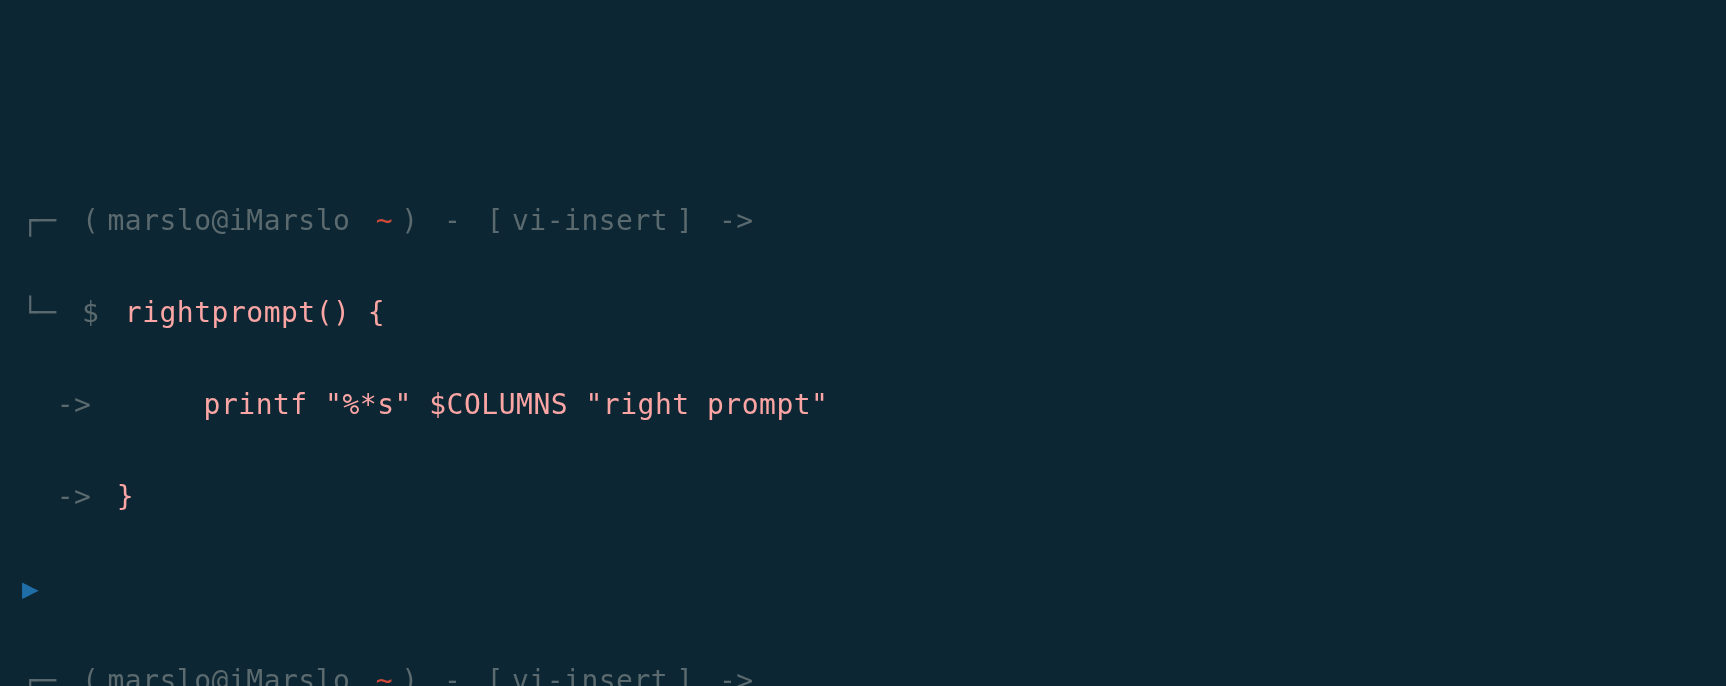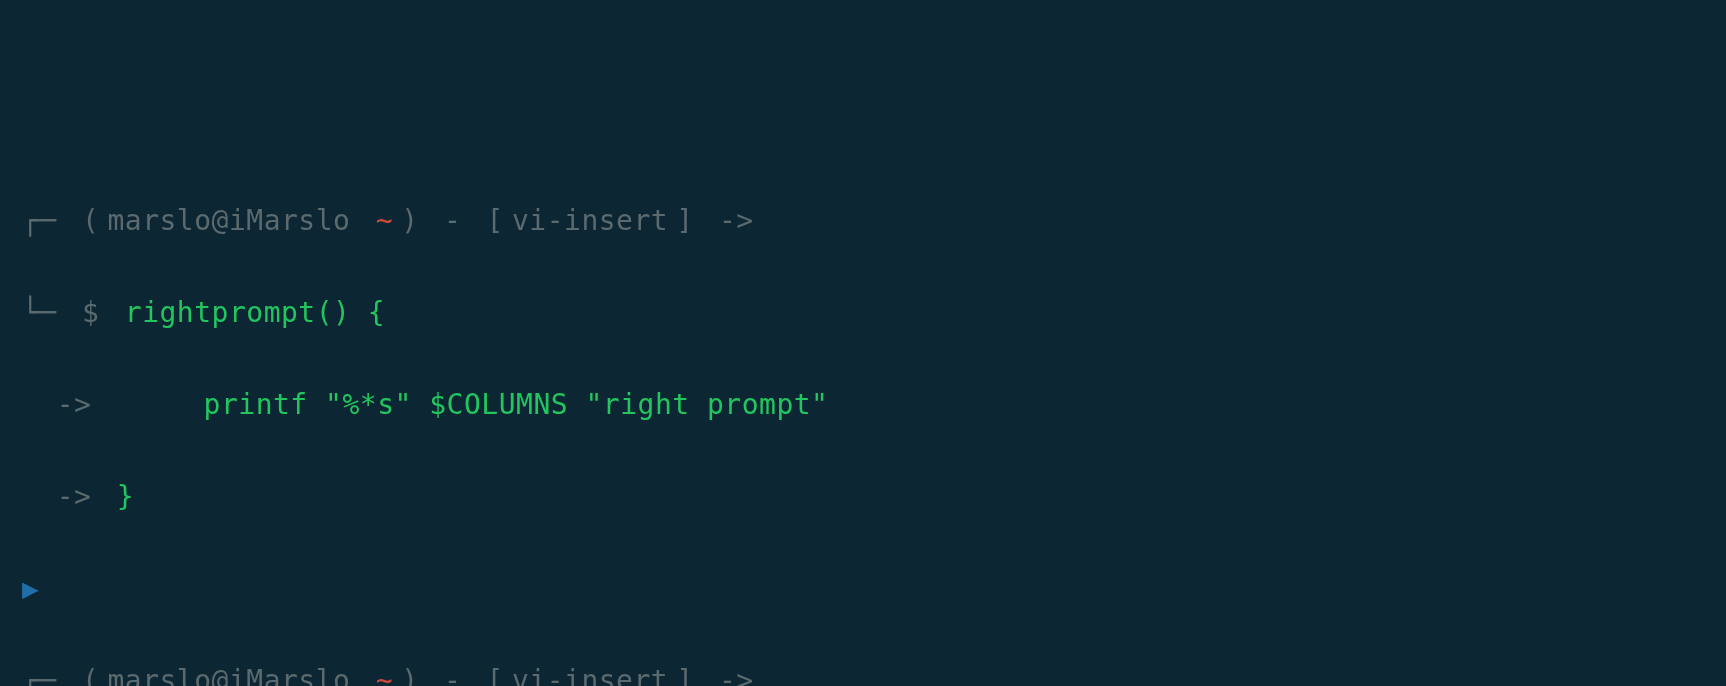--- a/index.html
+++ b/index.html
@@ -10,21 +10,21 @@
     line-height: 1.5;
     padding: 20px 6px;
     letter-spacing: 0.5px;
     white-space: pre;
     overflow: hidden;
   }
   .line { display: block; }
   .dim-gray { color: #5a6a6e; }
   .red-tilde { color: #d14a3a; font-style: italic; }
   .prompt-sym { color: #5a6a6e; }
-  .cmd-text { color: #22c55e; }
+  .cmd-text { color: #fca5a5; }
   .blue-mark { color: #1f6ea8; }
 </style>
 </head>
 <body>
 
 
 
 <div class="line"><span class="dim-gray">┌─ </span><span class="dim-gray">(</span><span class="dim-gray">marslo@iMarslo </span><span class="red-tilde">~</span><span class="dim-gray">)</span><span class="dim-gray"> - </span><span class="dim-gray">[</span><span class="dim-gray">vi-insert</span><span class="dim-gray">]</span><span class="dim-gray"> -&gt;</span></div>
 <div class="line"><span class="dim-gray">└─ </span><span class="prompt-sym">$ </span><span class="cmd-text">rightprompt() {</span></div>
 <div class="line"><span class="dim-gray">  -&gt; </span><span class="cmd-text">     printf "%*s" $COLUMNS "right prompt"</span></div>

